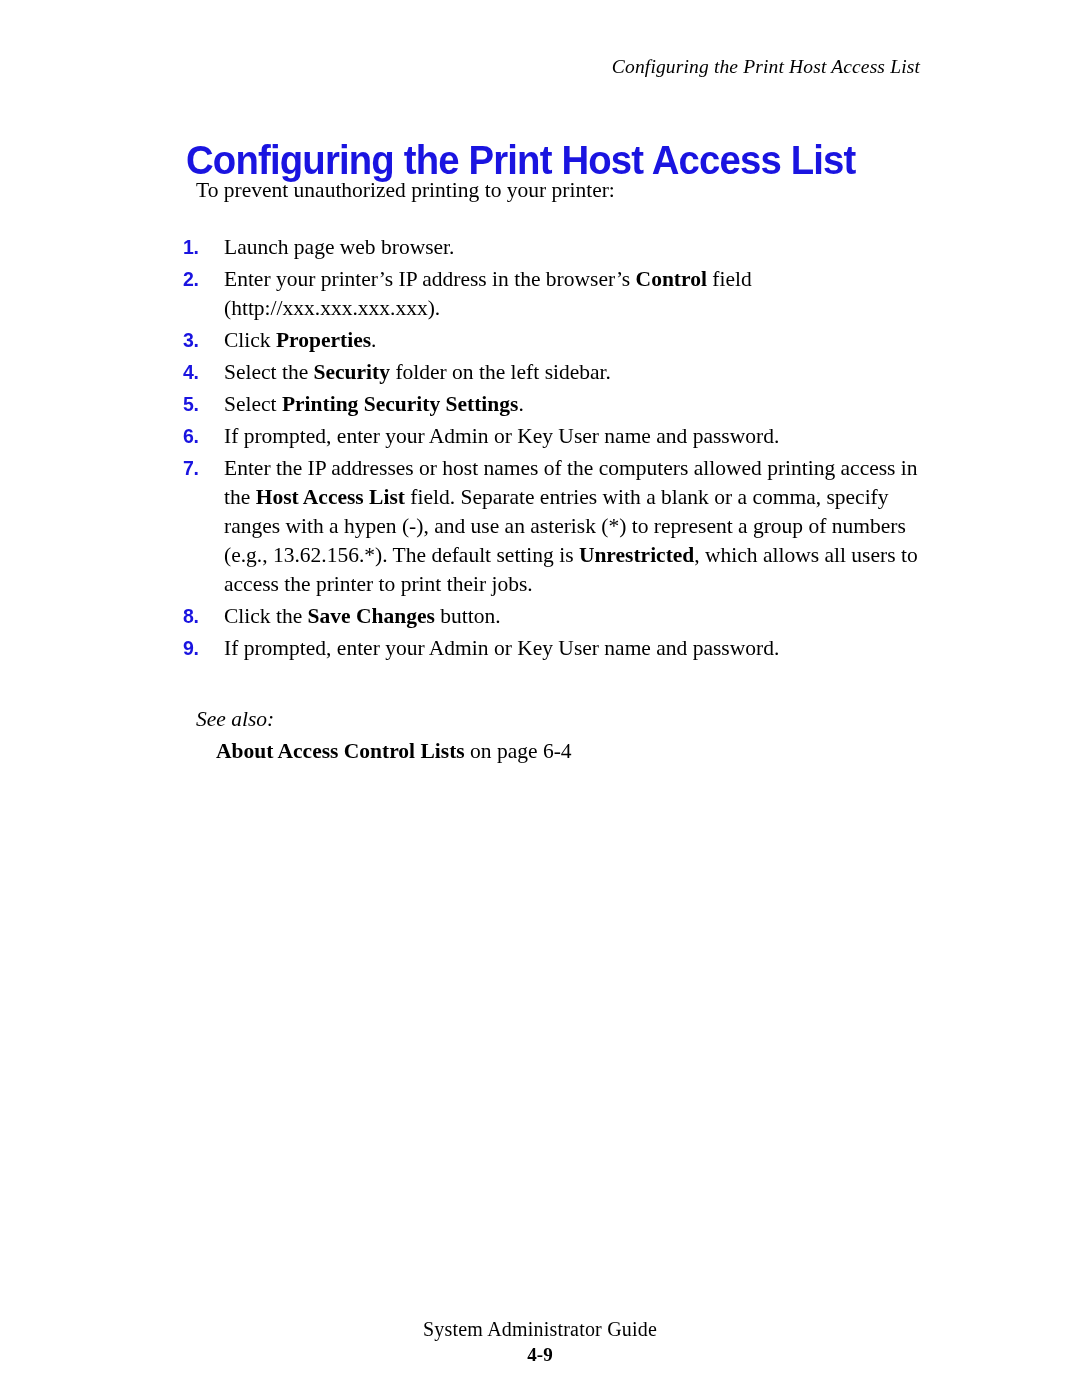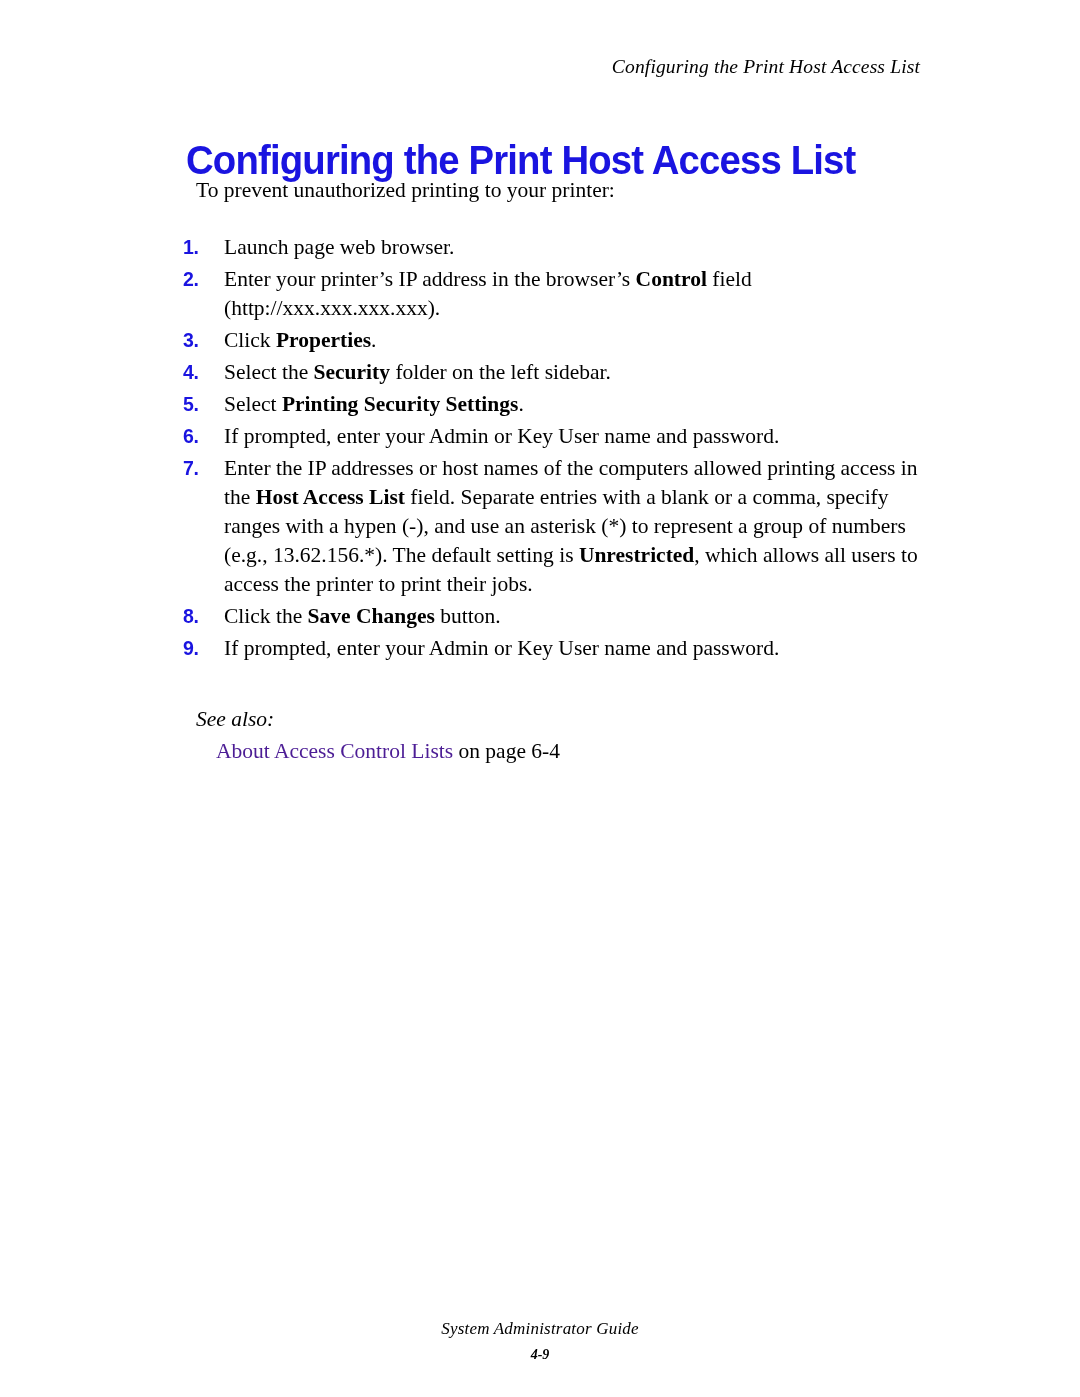--- a/index.html
+++ b/index.html
@@ -112,44 +112,43 @@
     line-height: 29px;
     margin-left: 16px;
   }
   .see-also-ref {
     font-size: 21.5px;
     line-height: 29px;
     margin-left: 36px;
     margin-top: 3px;
   }
   .xref-link {
-    color: #4c1d95;
+    color: #000000;
     text-decoration: none;
     cursor: pointer;
+    font-weight: bold;
   }
 
   
   .footer {
     position: absolute;
     left: 0;
     right: 0;
     bottom: 30px;
     text-align: center;
     font-family: "Liberation Serif", "DejaVu Serif", serif;
   }
   .footer-title {
-    font-style: italic;
-    font-size: 17px;
+    font-size: 20px;
     line-height: 26px;
     letter-spacing: 0.2px;
   }
   .footer-page {
-    font-style: italic;
-    font-weight: bold;
-    font-size: 14px;
+    font-weight: bold;
+    font-size: 19px;
     line-height: 24px;
     margin-top: 1px;
   }
 </style>
 </head>
 <body>
 
 <div class="page">
 
   <div class="running-header">Configuring the Print Host Access List</div>

